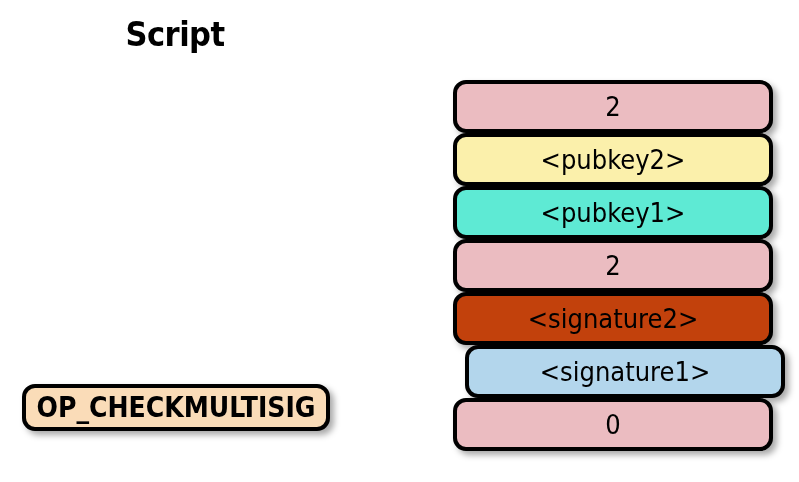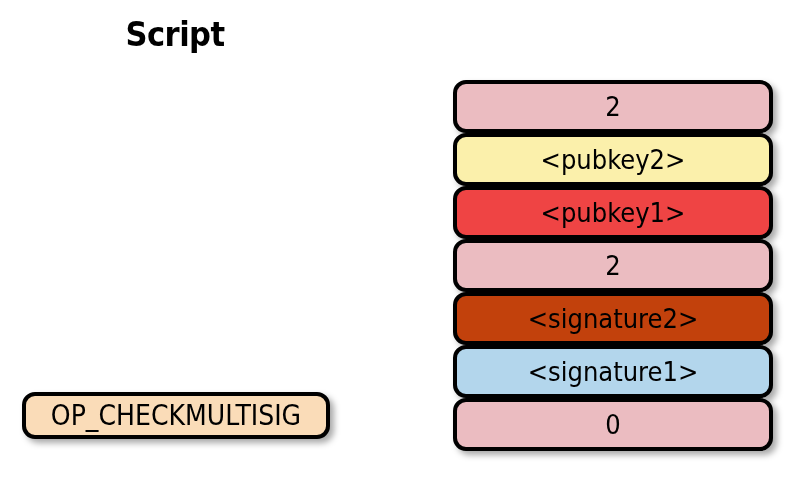--- a/index.html
+++ b/index.html
@@ -74,44 +74,44 @@
     width: 320px;
     height: 53px;
   }
 </style>
 </head>
 <body style="background: rgb(255, 255, 255);">
 
 <div id="script-column">
   <div id="script-heading" class="col-heading">Script</div>
   <div id="script-items">
-      <div class="op-box script-box" style="top: 392px; background: rgb(250, 220, 184);">
+      <div class="op-box script-box" style="top: 384px; background: rgb(250, 220, 184); font-weight: bold;">
         <span>OP_CHECKMULTISIG</span>
       </div>
     </div>
 </div>
 
 <div id="stack-column">
 
   <div id="stack-items">
       <div class="op-box stack-box" style="top: 80px; background: rgb(235, 188, 193);">
         <span>2</span>
       </div>
       <div class="op-box stack-box" style="top: 133px; background: rgb(251, 240, 171); text-align: right;">
         <span>&lt;pubkey2&gt;</span>
       </div>
-      <div class="op-box stack-box" style="top: 186px; background: #ef4444;">
+      <div class="op-box stack-box" style="top: 186px; background: #5eead4;">
         <span>&lt;pubkey1&gt;</span>
       </div>
       <div class="op-box stack-box" style="top: 239px; background: rgb(235, 188, 193);">
         <span>2</span>
       </div>
       <div class="op-box stack-box" style="top: 292px; background: #c2410c;">
         <span>&lt;signature2&gt;</span>
       </div>
-      <div class="op-box stack-box" style="top: 345px; background: rgb(179, 214, 236);">
+      <div class="op-box stack-box" style="top: 345px; background: rgb(179, 214, 236); margin-left: 12px;">
         <span>&lt;signature1&gt;</span>
       </div>
       <div class="op-box stack-box" style="top: 398px; background: rgb(235, 188, 193);">
         <span>0</span>
       </div>
     </div>
 </div>
 
 </body></html>

